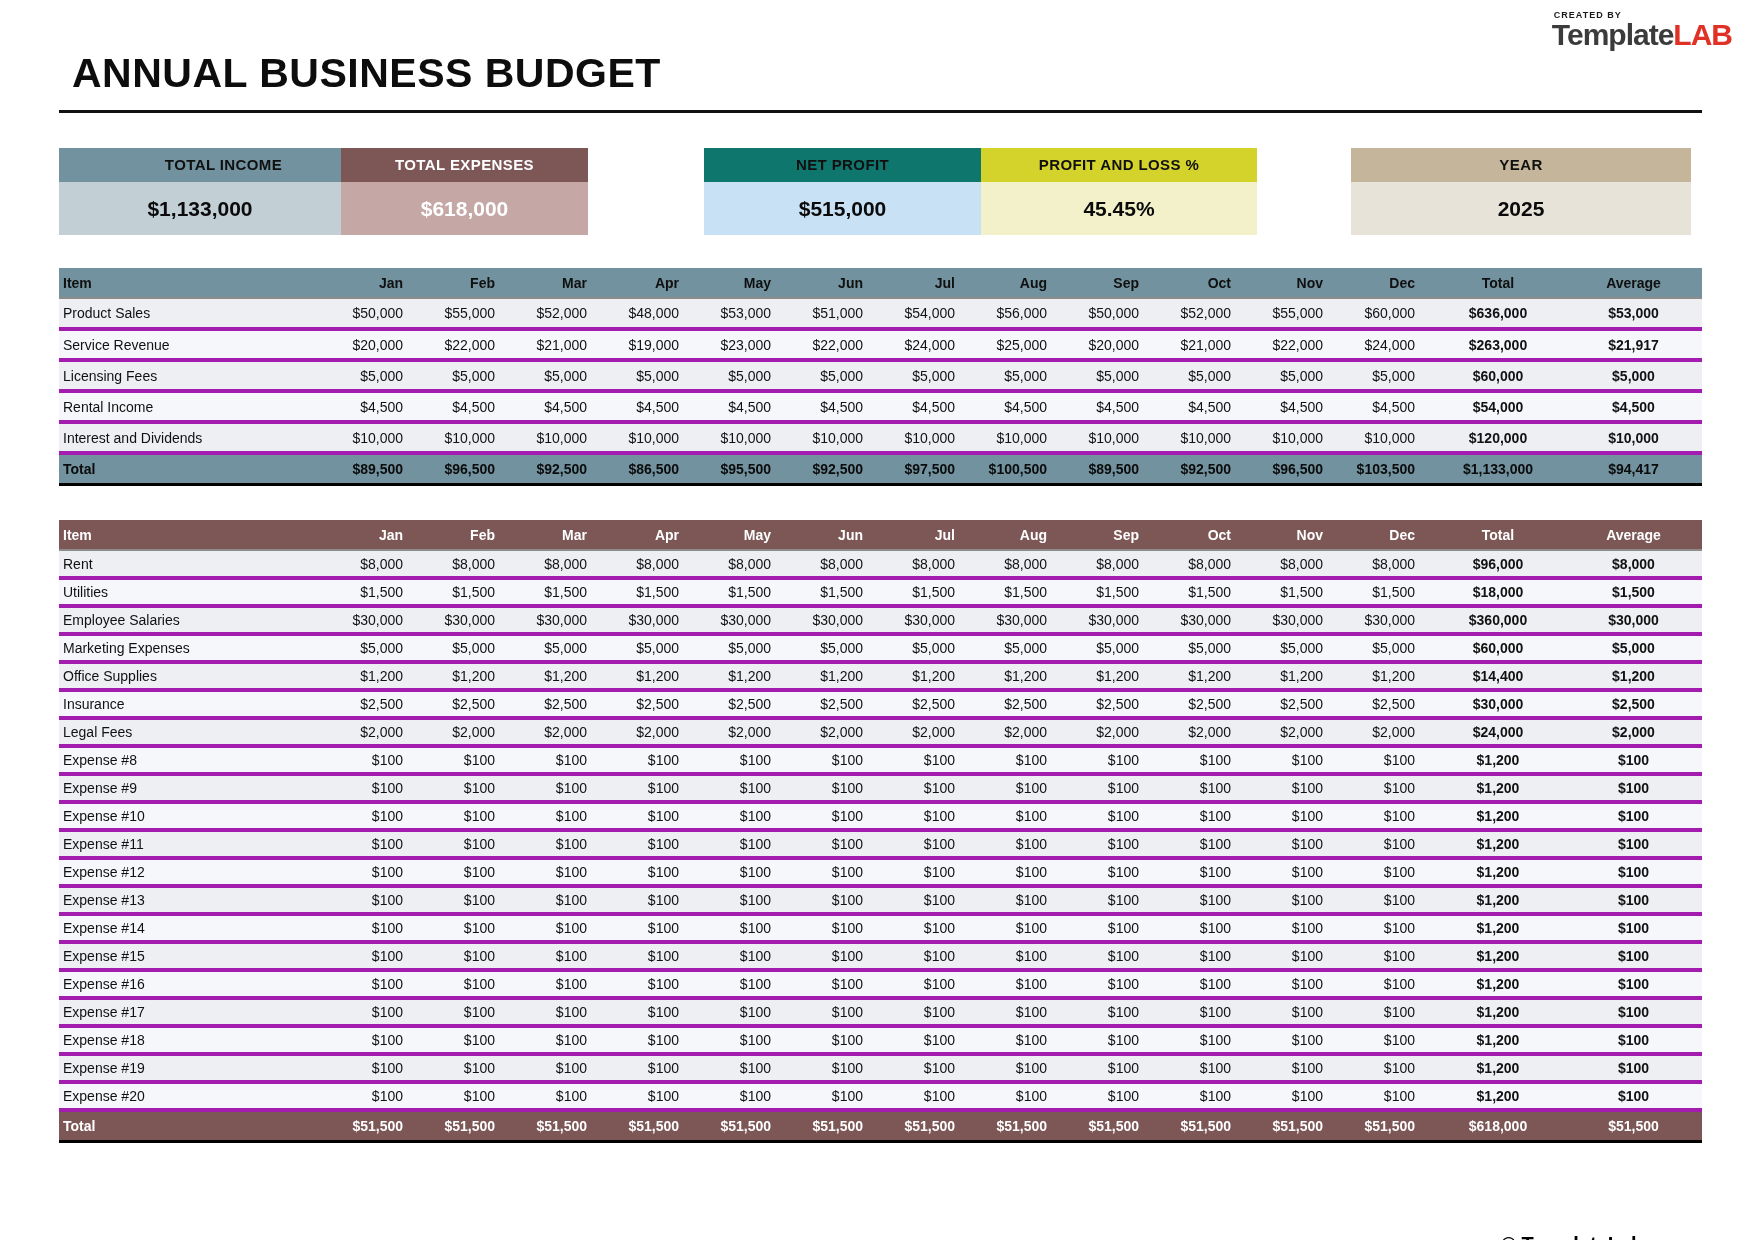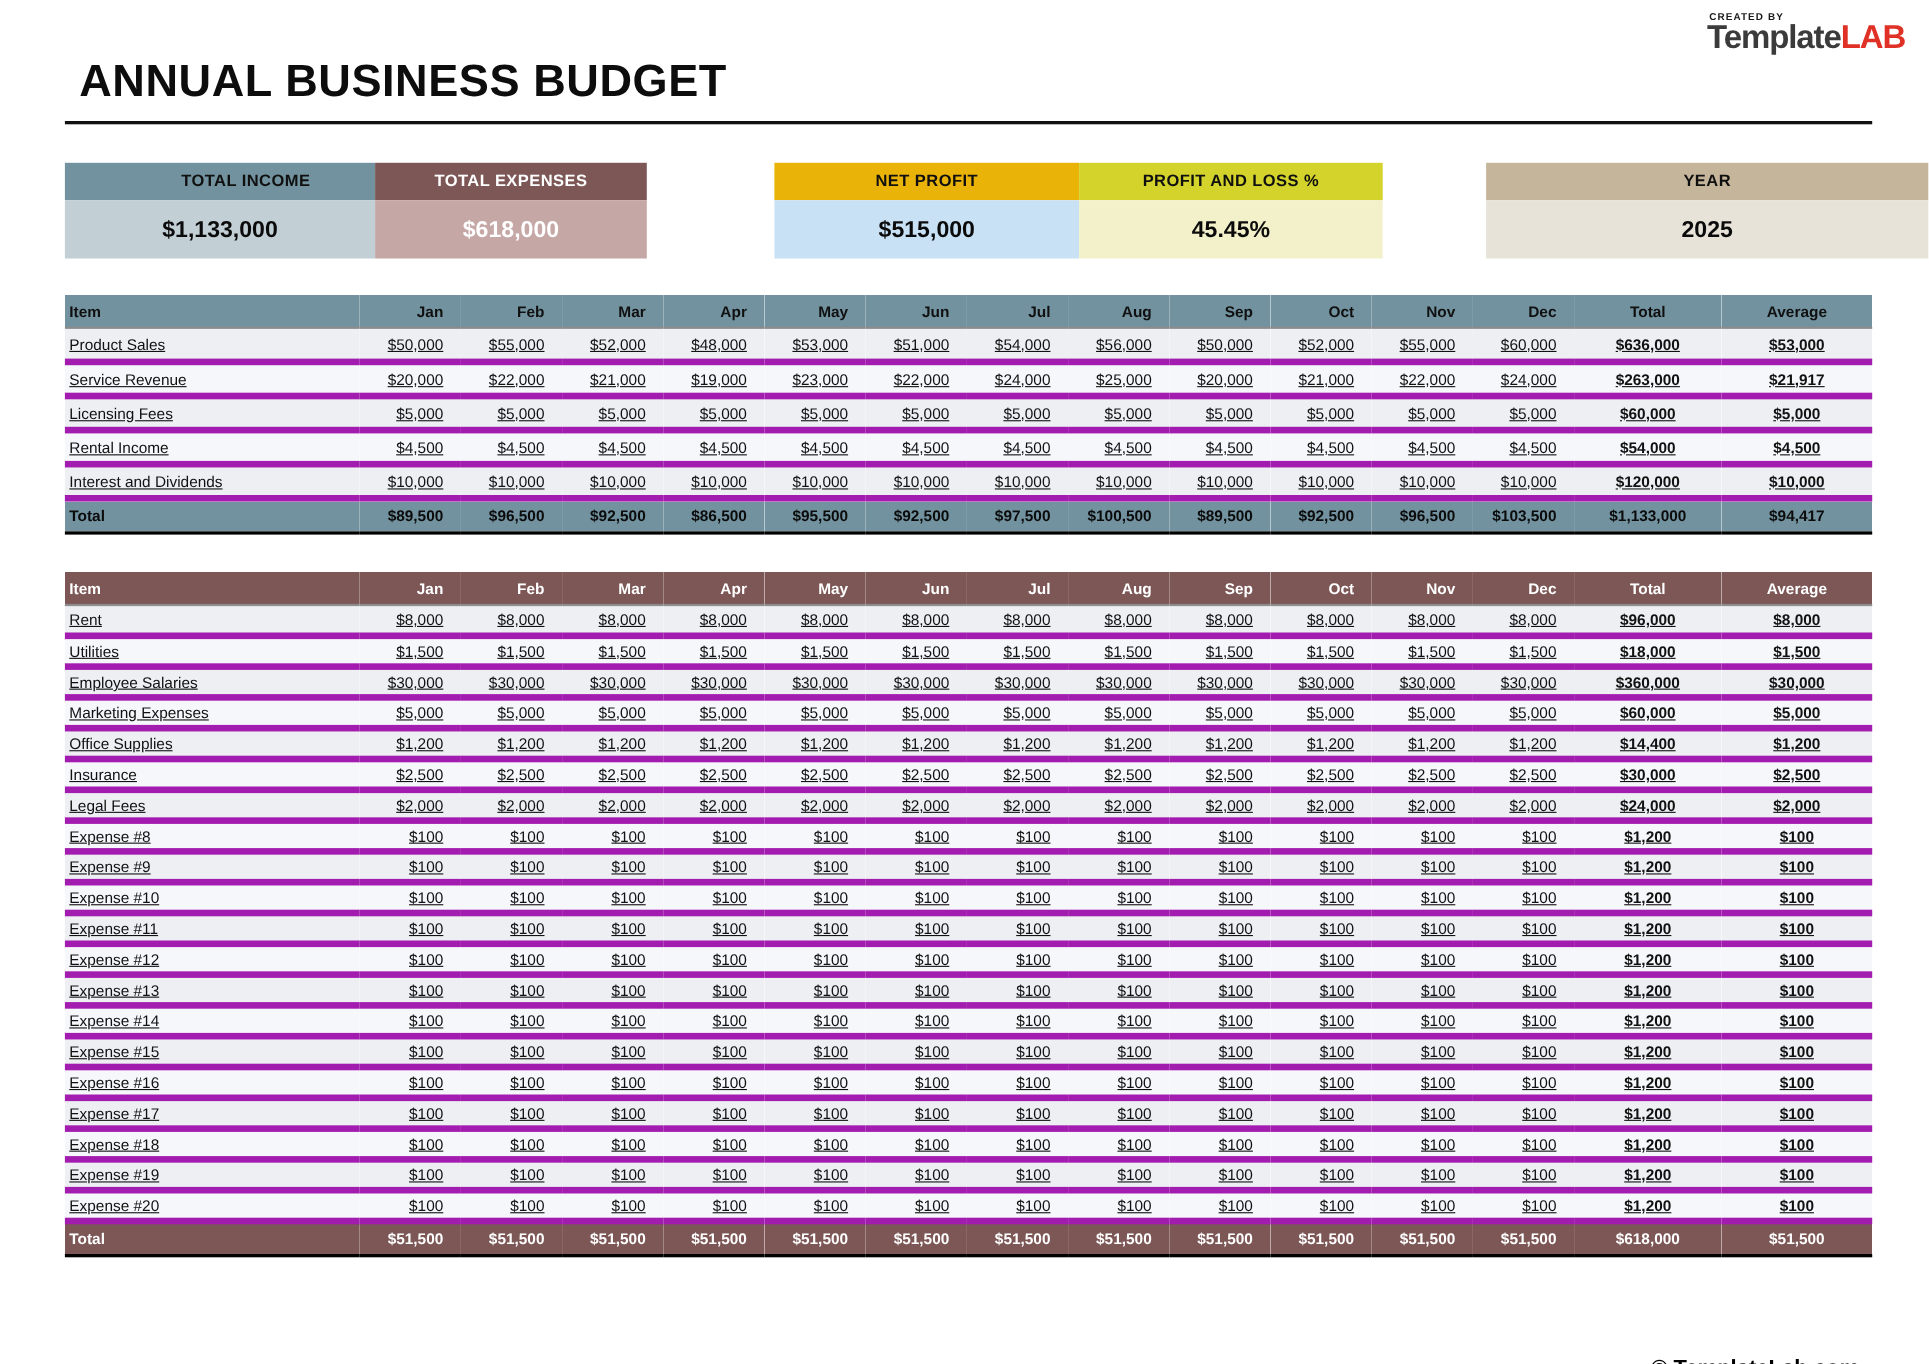--- a/index.html
+++ b/index.html
@@ -27,21 +27,21 @@
   .budget-table-wrap { position:absolute; left:59px; width:1643px; }
   table.budget { width:1643px; border-collapse:collapse; table-layout:fixed; }
   table.budget th, table.budget td { font-size:14px; overflow:hidden; white-space:nowrap; }
   table.budget th { height:30px; font-weight:700; }
   .income-head th { background:#71929e; color:#101010; border-bottom:2px solid #8c8c8c; }
   .expense-head th { background:#7c5756; color:#ffffff; border-bottom:2px solid #8c8c8c; }
   td.item, th.item { text-align:left; padding-left:4px; }
   td.mon, th.mon { text-align:right; padding-right:16px; }
   td.tot, th.tot, td.avg, th.avg { text-align:center; }
   td.tot, td.avg { font-weight:700; }
-  tbody tr.data-row { border-bottom:6px solid #a21caf;text-decoration:underline; }
+  tbody tr.data-row { border-bottom:4px solid #a21caf; }
   tbody tr.data-row:nth-child(odd)  td { background:#edeff3; }
   tbody tr.data-row:nth-child(even) td { background:#f6f7fa; }
   .income-body td { height:31px; }
   .expense-body td { height:28px; }
   tr.total-row td { height:31px; font-weight:600; }
   tr.total-row td.tot, tr.total-row td.avg { font-weight:700; }
   tr.total-row.income-total td { background:#71929e; color:#0b0b0b; }
   tr.total-row.expense-total td { background:#7c5756; color:#ffffff; }
   tr.total-row { border-bottom:3px solid #000; }
   #income-table { top:268px; }
@@ -66,28 +66,28 @@
   <div id="cards">
       <div class="card" style="left: 59px; width: 282px;">
         <div class="card-header" style="background: rgb(113, 146, 158); color: rgb(16, 16, 16); padding-left: 47px;">TOTAL INCOME</div>
         <div class="card-value" style="background: rgb(194, 207, 213); color: rgb(11, 11, 11);">$1,133,000</div>
       </div>
       <div class="card" style="left: 341px; width: 247px;">
         <div class="card-header" style="background: rgb(124, 87, 86); color: rgb(255, 255, 255);">TOTAL EXPENSES</div>
         <div class="card-value" style="background: rgb(197, 167, 166); color: rgb(255, 255, 255);">$618,000</div>
       </div>
       <div class="card" style="left: 704px; width: 277px;">
-        <div class="card-header" style="background: #eab308; color: rgb(16, 16, 16);">NET PROFIT</div>
+        <div class="card-header" style="background: #0f766e; color: rgb(16, 16, 16);">NET PROFIT</div>
         <div class="card-value" style="background: rgb(201, 225, 244); color: rgb(11, 11, 11);">$515,000</div>
       </div>
       <div class="card" style="left: 981px; width: 276px;">
         <div class="card-header" style="background: rgb(212, 211, 43); color: rgb(16, 16, 16);">PROFIT AND LOSS %</div>
         <div class="card-value" style="background: rgb(242, 241, 201); color: rgb(11, 11, 11);">45.45%</div>
       </div>
-      <div class="card" style="left: 1351px; width: 402px;">
+      <div class="card" style="left: 1351px; width: 340px;">
         <div class="card-header" style="background: rgb(197, 182, 155); color: rgb(16, 16, 16);">YEAR</div>
         <div class="card-value" style="background: rgb(232, 227, 217); color: rgb(11, 11, 11);">2025</div>
       </div>
     </div>
 
   <div id="income-table" class="budget-table-wrap">
       <table class="budget">
         <colgroup>
           <col style="width: 268px;">
           <col style="width: 92px;">

